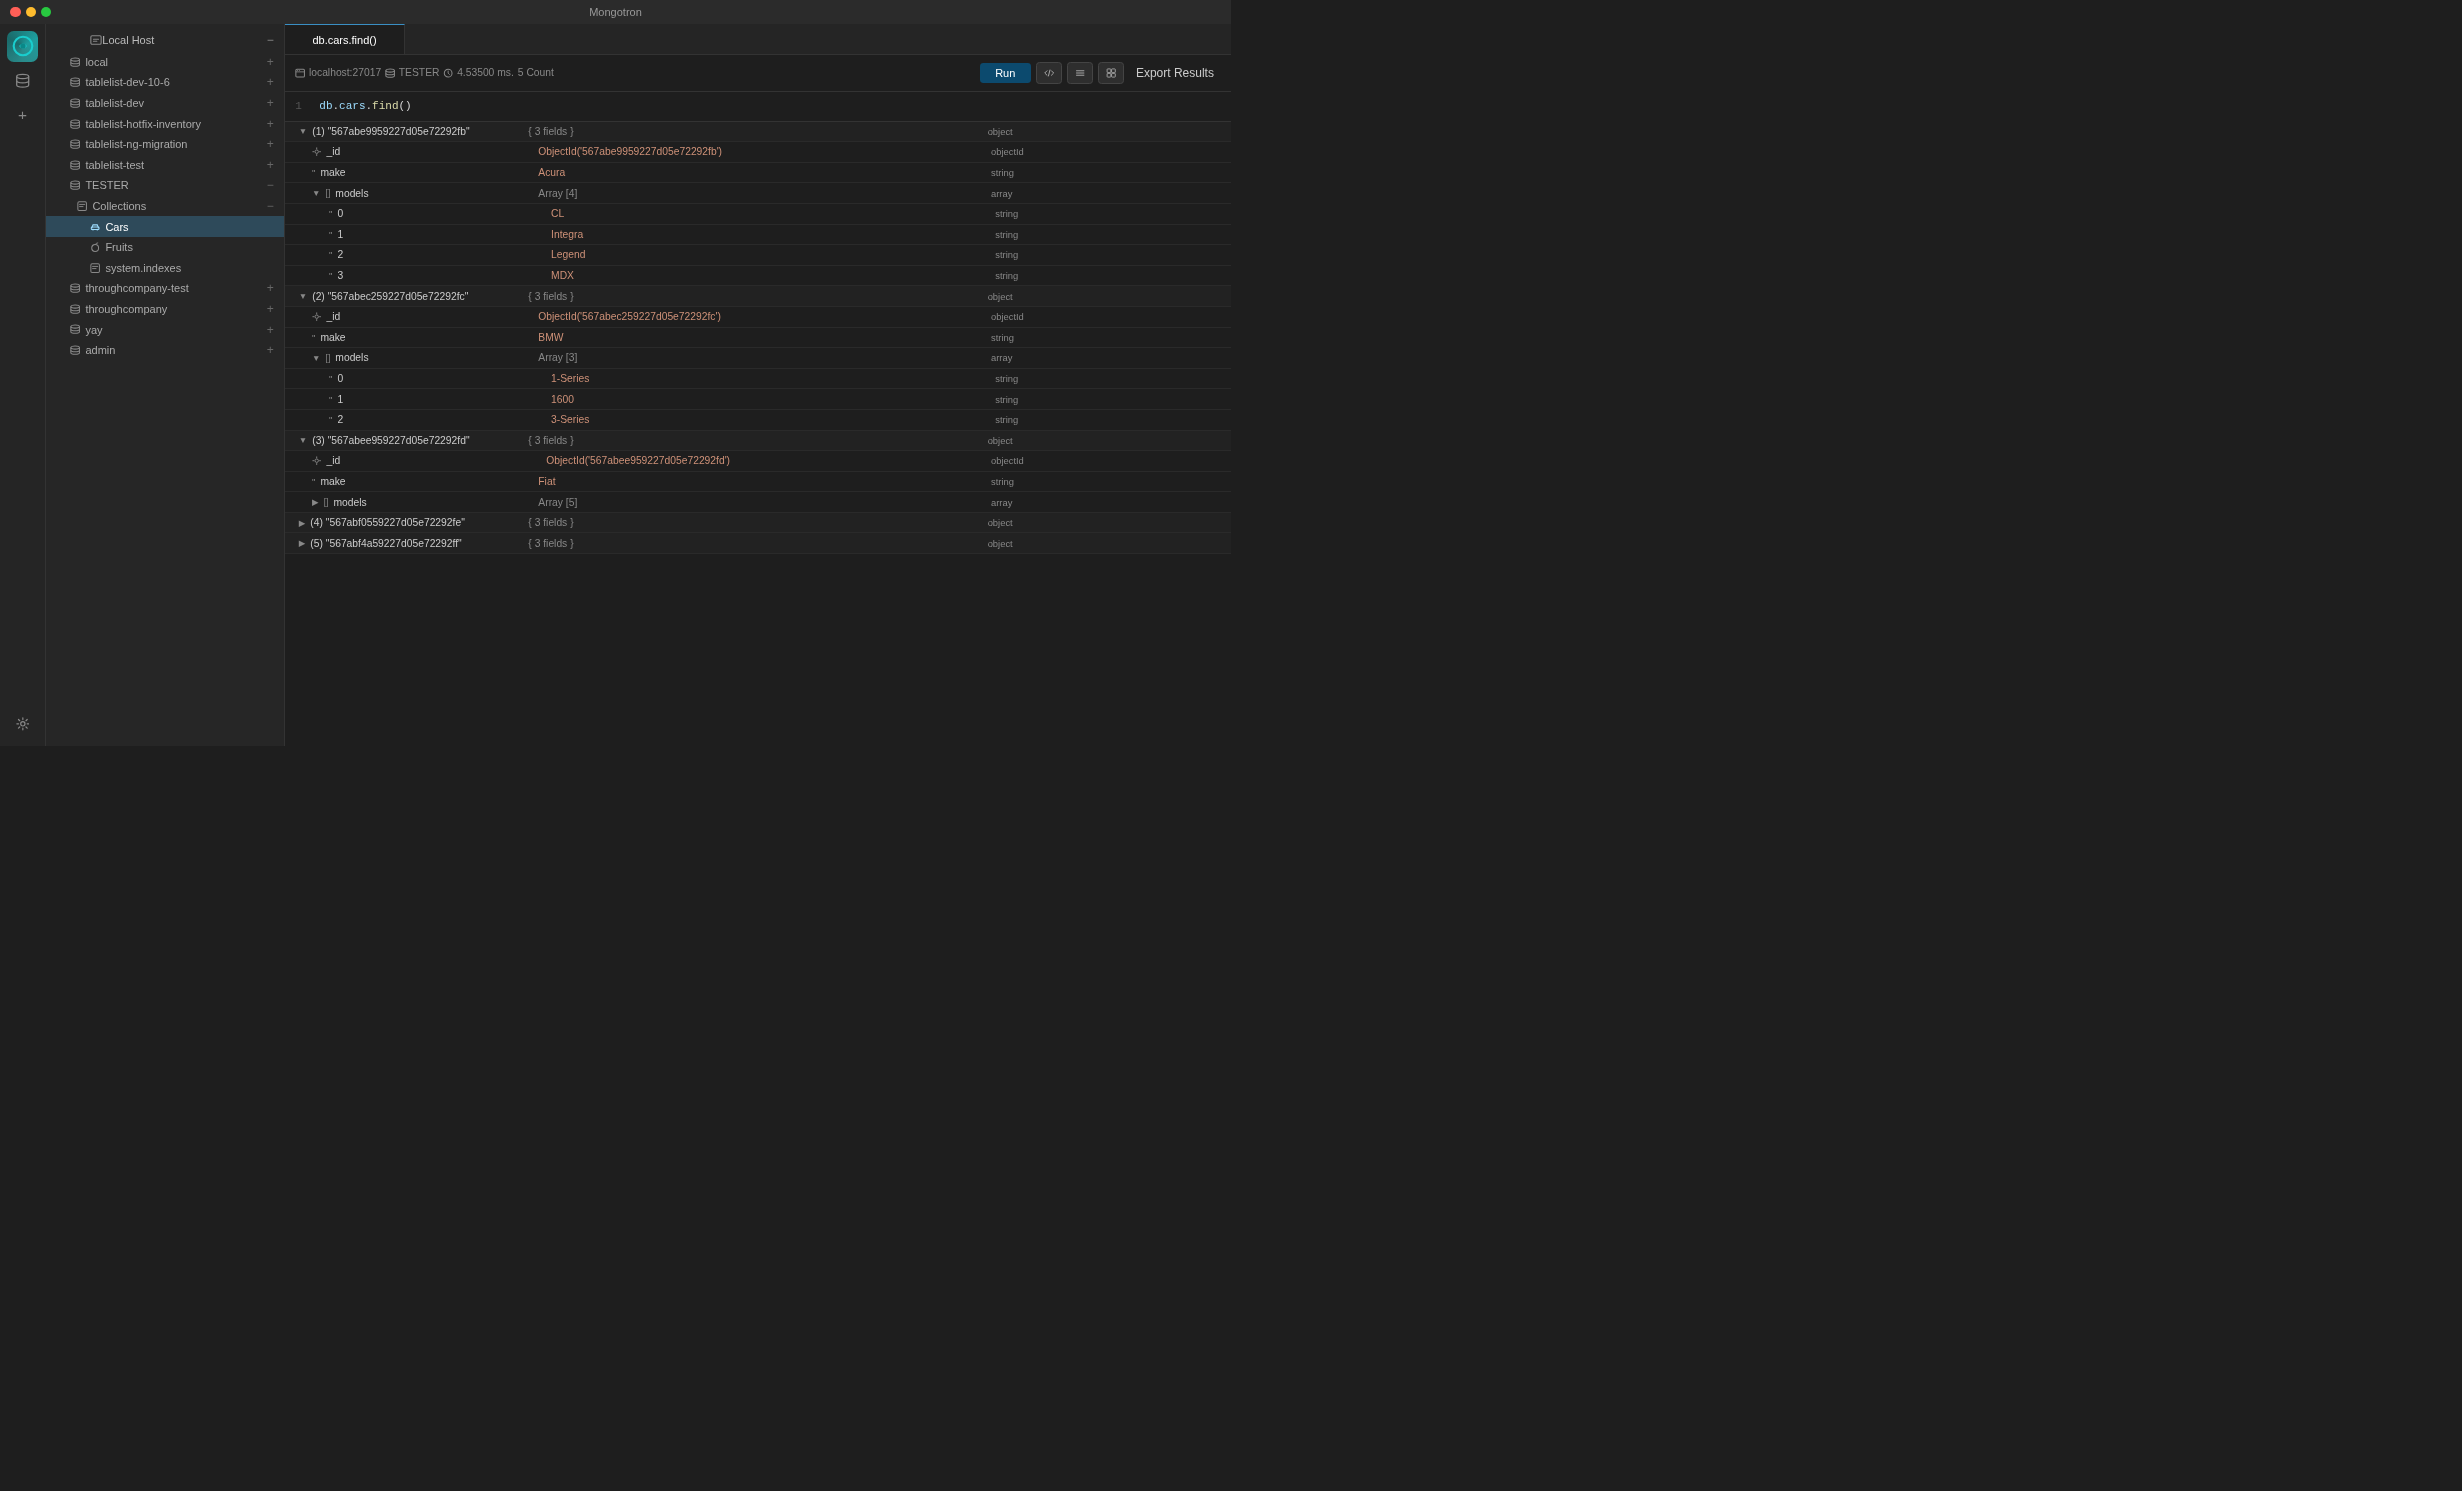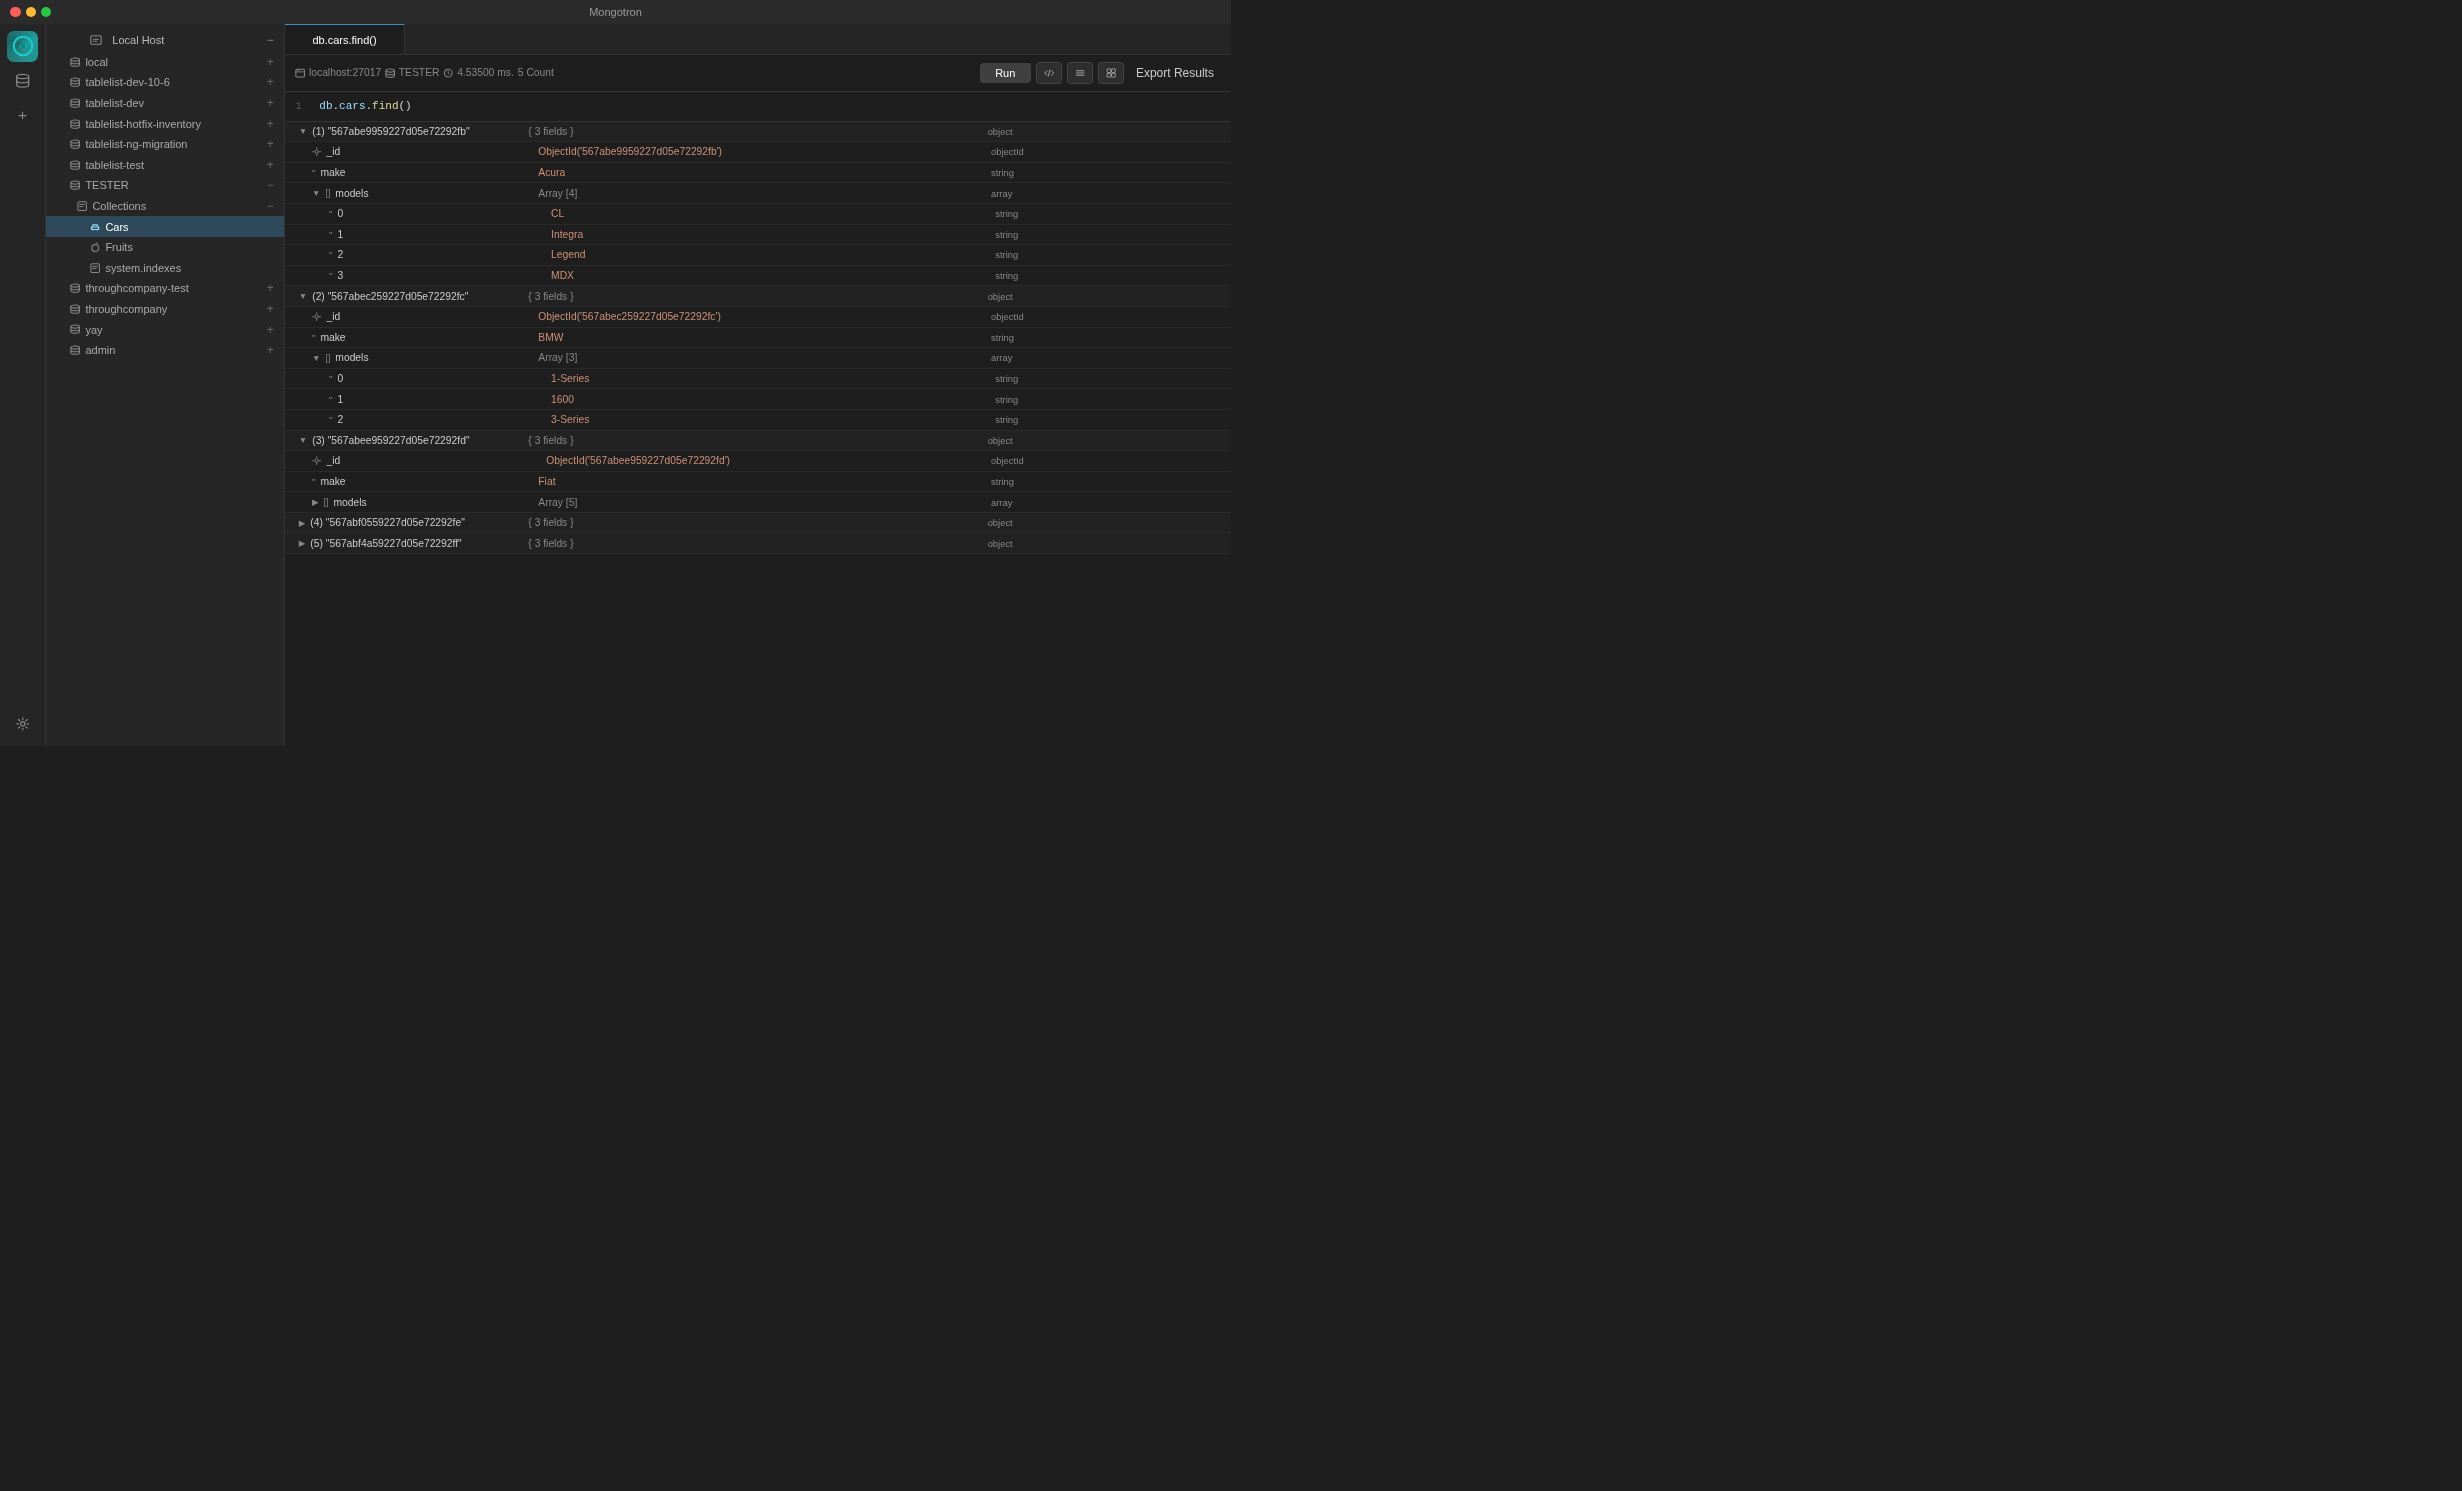--- a/index.html
+++ b/index.html
@@ -81,21 +81,21 @@
       align-items: center;
       justify-content: space-between;
       padding: 8.5px 10.3px 5.1px 10.3px;
       color: #bbb;
       font-size: 11px;
       font-weight: 500;
     }
     .sidebar-section-header .left {
       display: flex;
       align-items: center;
-      gap: 10px;
+      gap: 0;
       padding-left: 34px;
     }
     .sidebar-item {
       display: flex;
       align-items: center;
       justify-content: space-between;
       padding: 4.3px 10.3px 4.3px 17px;
       cursor: pointer;
       color: #aaa;
       font-size: 11px;
@@ -170,21 +170,21 @@
       align-items: center;
       gap: 3.4px;
     }
     .toolbar-right {
       margin-left: auto;
       display: flex;
       align-items: center;
       gap: 5.1px;
     }
     .btn-run {
-      background: #404040;
+      background: #0c4a6e;
       color: #fff;
       border: none;
       border-radius: 3.4px;
       padding: 4.3px 15.4px;
       font-size: 11px;
       font-weight: 500;
       cursor: pointer;
     }
     .btn-icon {
       background: #2e2e2e;

